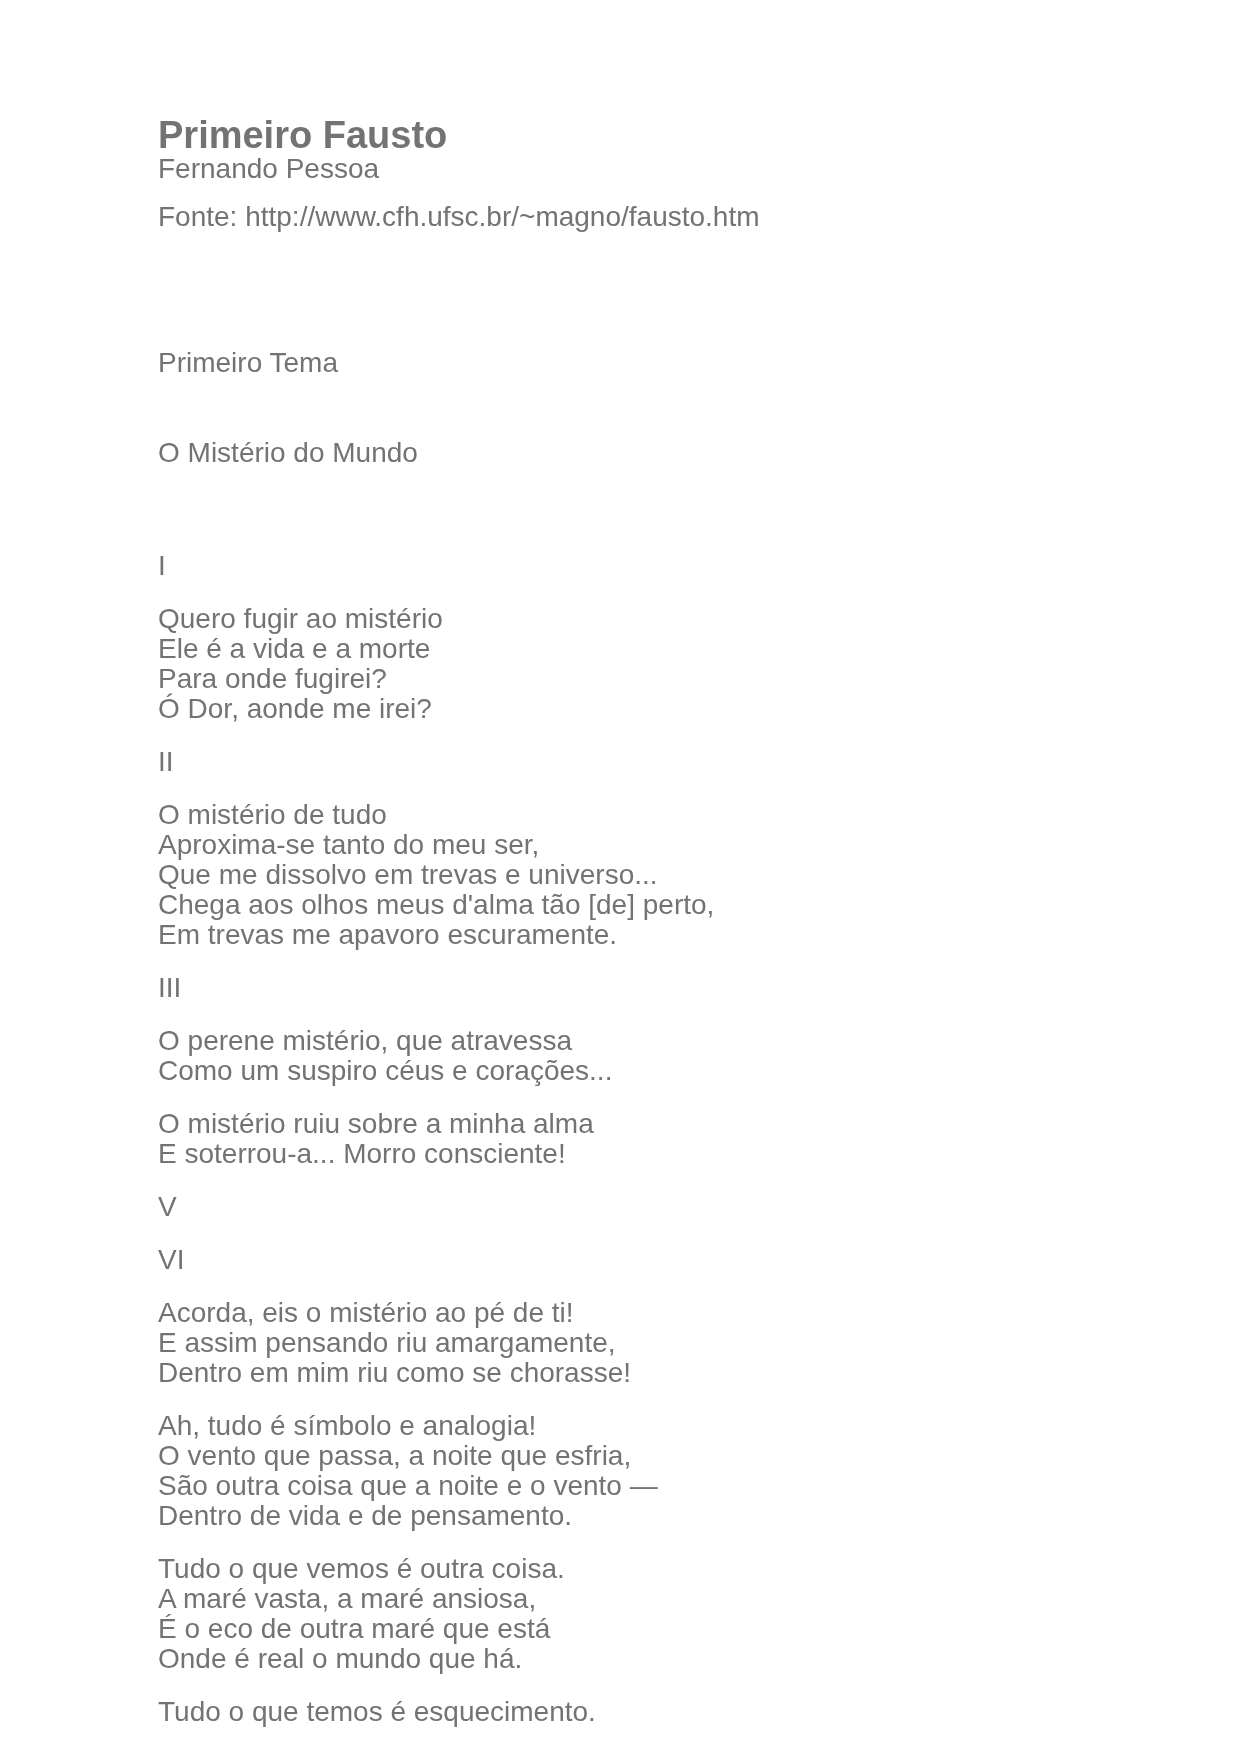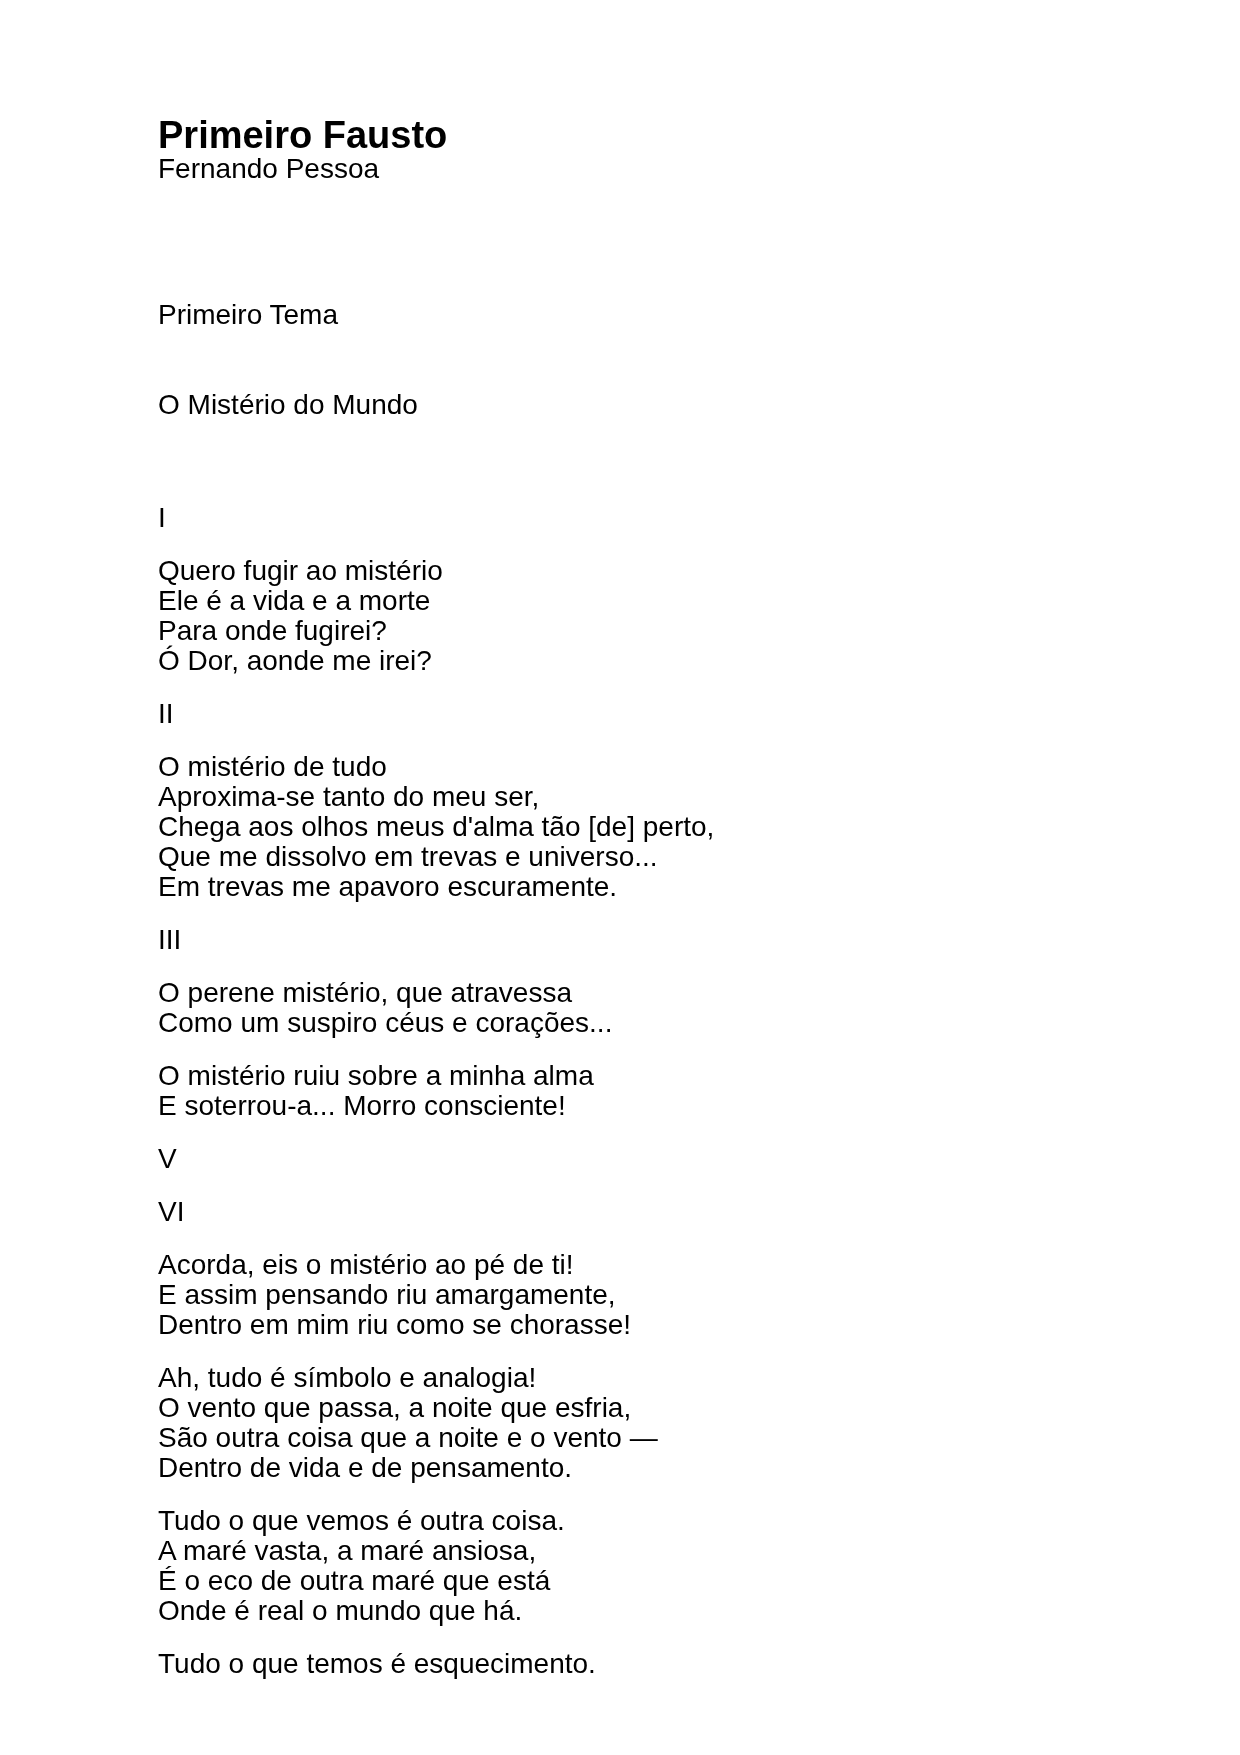--- a/index.html
+++ b/index.html
@@ -1,21 +1,21 @@
 <!DOCTYPE html>
 <html><head>
 <meta charset="utf-8">
 <style>
   html, body { margin: 0; padding: 0; background: #ffffff; }
   .page {
     position: relative;
     width: 1240px;
     height: 1755px;
     background: #ffffff;
-    color: #000000;
+    color: #737373;
     font-family: "Liberation Sans", sans-serif;
     overflow: hidden;
   }
   .content {
     position: absolute;
     left: 158px;
     top: 116px;
     right: 60px;
   }
   .title {
@@ -52,29 +52,30 @@
   }
   .line { white-space: pre; }
 </style>
 </head>
 <body>
 
 <div class="page">
   <div class="content">
     <h1 class="title">Primeiro Fausto</h1>
     <div class="author">Fernando Pessoa</div>
+    <div class="source">Fonte: http://www.cfh.ufsc.br/~magno/fausto.htm</div>
     <div class="section-heading">
       <div class="line">Primeiro Tema</div>
       <div class="line">O Mistério do Mundo</div>
     </div>
     <div id="poem">
         <div class="block numeral">I</div>
         <div class="block stanza"><div class="line">Quero fugir ao mistério</div><div class="line">Ele é a vida e a morte</div><div class="line">Para onde fugirei?</div><div class="line">Ó Dor, aonde me irei?</div></div>
         <div class="block numeral">II</div>
-        <div class="block stanza"><div class="line">O mistério de tudo</div><div class="line">Aproxima-se tanto do meu ser,</div><div class="line">Chega aos olhos meus d'alma tão [de] perto,</div><div class="line">Que me dissolvo em trevas e universo...</div><div class="line">Em trevas me apavoro escuramente.</div></div>
+        <div class="block stanza"><div class="line">O mistério de tudo</div><div class="line">Aproxima-se tanto do meu ser,</div><div class="line">Que me dissolvo em trevas e universo...</div><div class="line">Chega aos olhos meus d'alma tão [de] perto,</div><div class="line">Em trevas me apavoro escuramente.</div></div>
         <div class="block numeral">III</div>
         <div class="block stanza"><div class="line">O perene mistério, que atravessa</div><div class="line">Como um suspiro céus e corações...</div></div>
         <div class="block stanza"><div class="line">O mistério ruiu sobre a minha alma</div><div class="line">E soterrou-a... Morro consciente!</div></div>
         <div class="block numeral">V</div>
         <div class="block numeral">VI</div>
         <div class="block stanza"><div class="line">Acorda, eis o mistério ao pé de ti!</div><div class="line">E assim pensando riu amargamente,</div><div class="line">Dentro em mim riu como se chorasse!</div></div>
         <div class="block stanza"><div class="line">Ah, tudo é símbolo e analogia!</div><div class="line">O vento que passa, a noite que esfria,</div><div class="line">São outra coisa que a noite e o vento —</div><div class="line">Dentro de vida e de pensamento.</div></div>
         <div class="block stanza"><div class="line">Tudo o que vemos é outra coisa.</div><div class="line">A maré vasta, a maré ansiosa,</div><div class="line">É o eco de outra maré que está</div><div class="line">Onde é real o mundo que há.</div></div>
         <div class="block stanza"><div class="line">Tudo o que temos é esquecimento.</div></div>
       </div>

